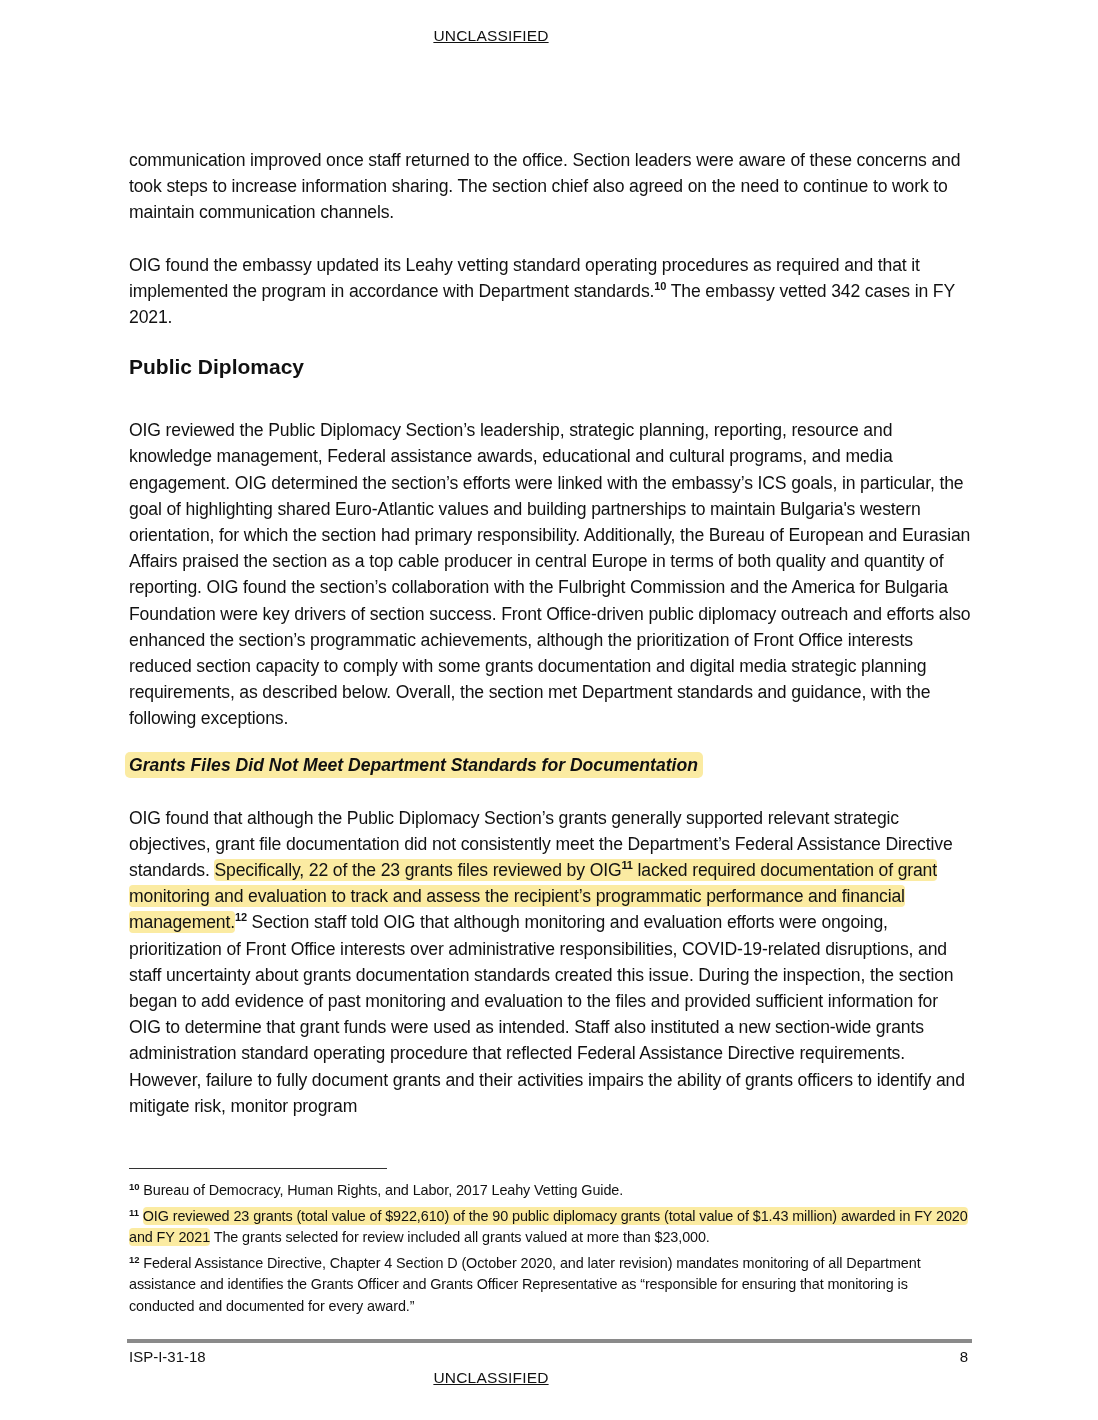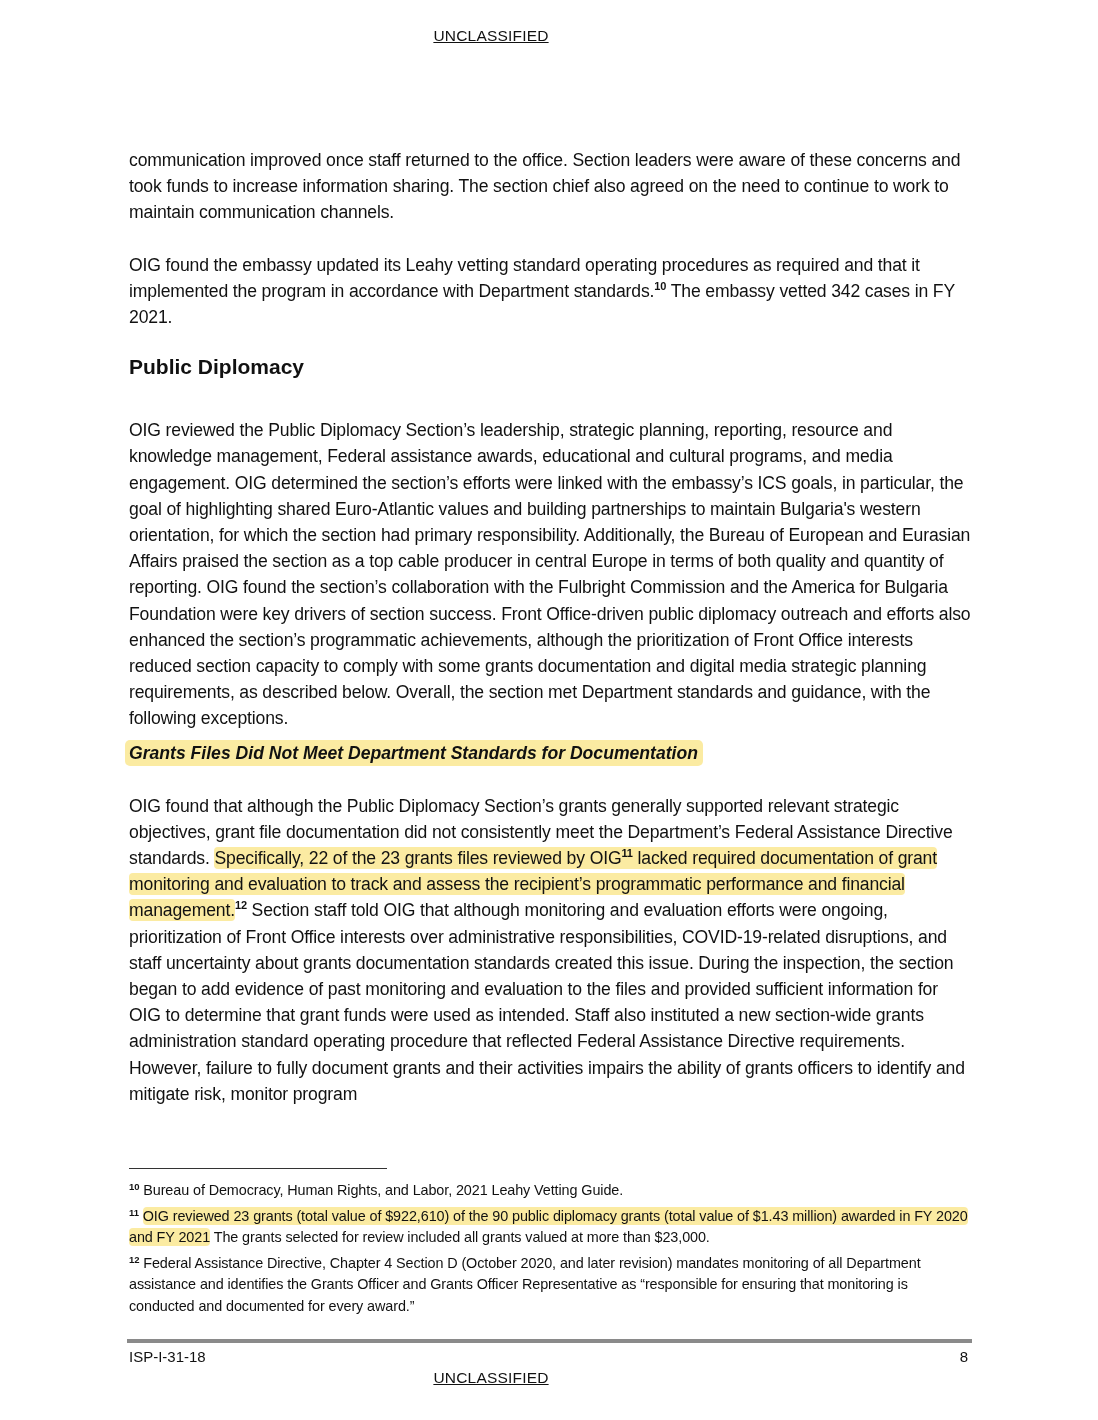--- a/index.html
+++ b/index.html
@@ -22,21 +22,21 @@
   p.gap { margin-top: 26px; }
   h2.section {
     margin: 23px 0 9px 0; font-size: 21px; font-weight: bold; line-height: 28px;
   }
   h2.section + p.body { margin-top: 36px; }
   h3.finding {
     margin: 20px 0 0 -4px; font-size: 17.6px; font-weight: bold; font-style: italic;
     line-height: 26px; display: inline-block; padding: 0 5px 0 4px;
     background: #fbeba2; border-radius: 5px;
   }
-  .finding-wrap { margin-top: 8px; text-decoration: underline; }
+  .finding-wrap { margin-top: 20px; text-decoration: underline; }
   .finding-wrap h3.finding { margin-top: 0; }
   .finding-wrap + p.body { margin-top: 27px; }
   .hl { background: #fbeba2; border-radius: 4px; padding: 1px 0; box-decoration-break: clone; -webkit-box-decoration-break: clone; }
   sup { font-size: 11px; line-height: 0; vertical-align: 7px; font-weight: bold; }
   .fn-rule {
     position: absolute; left: 129px; top: 1168px; width: 258px; height: 0;
     border-top: 1.5px solid #333333;
   }
   .footnotes {
     position: absolute; left: 129px; width: 845px; top: 1180px;
@@ -50,39 +50,39 @@
   }
   .footer-id { position: absolute; left: 129px; top: 1348px; font-size: 15px; }
   .footer-page { position: absolute; right: 130px; top: 1348px; font-size: 15px; }
 </style>
 </head>
 <body>
 
 <div class="classif top">UNCLASSIFIED</div>
 
 <div class="content">
-  <p class="body">communication improved once staff returned to the office. Section leaders were aware of these concerns and took funds to increase information sharing. The section chief also agreed on the need to continue to work to maintain communication channels.</p>
+  <p class="body">communication improved once staff returned to the office. Section leaders were aware of these concerns and took steps to increase information sharing. The section chief also agreed on the need to continue to work to maintain communication channels.</p>
 
   <p class="body gap"><span>OIG found the embassy updated its Leahy vetting standard operating procedures as required and that it implemented the program in accordance with Department standards.</span><sup>10</sup><span> The embassy vetted 342 cases in FY 2021.</span></p>
 
   <h2 class="section">Public Diplomacy</h2>
 
   <p class="body">OIG reviewed the Public Diplomacy Section’s leadership, strategic planning, reporting, resource and knowledge management, Federal assistance awards, educational and cultural programs, and media engagement. OIG determined the section’s efforts were linked with the embassy’s ICS goals, in particular, the goal of highlighting shared Euro-Atlantic values and building partnerships to maintain Bulgaria's western orientation, for which the section had primary responsibility. Additionally, the Bureau of European and Eurasian Affairs praised the section as a top cable producer in central Europe in terms of both quality and quantity of reporting. OIG found the section’s collaboration with the Fulbright Commission and the America for Bulgaria Foundation were key drivers of section success. Front Office-driven public diplomacy outreach and efforts also enhanced the section’s programmatic achievements, although the prioritization of Front Office interests reduced section capacity to comply with some grants documentation and digital media strategic planning requirements, as described below. Overall, the section met Department standards and guidance, with the following exceptions.</p>
 
   <div class="finding-wrap">
     <h3 class="finding">Grants Files Did Not Meet Department Standards for Documentation</h3>
   </div>
 
   <p class="body"><span>OIG found that although the Public Diplomacy Section’s grants generally supported relevant strategic objectives, grant file documentation did not consistently meet the Department’s Federal Assistance Directive standards. </span><span class="hl"><span>Specifically, 22 of the 23 grants files reviewed by OIG</span><sup>11</sup><span> lacked required documentation of grant monitoring and evaluation to track and assess the recipient’s programmatic performance and financial management.</span></span><sup>12</sup><span> Section staff told OIG that although monitoring and evaluation efforts were ongoing, prioritization of Front Office interests over administrative responsibilities, COVID-19-related disruptions, and staff uncertainty about grants documentation standards created this issue. During the inspection, the section began to add evidence of past monitoring and evaluation to the files and provided sufficient information for OIG to determine that grant funds were used as intended. Staff also instituted a new section-wide grants administration standard operating procedure that reflected Federal Assistance Directive requirements. However, failure to fully document grants and their activities impairs the ability of grants officers to identify and mitigate risk, monitor program</span></p>
 </div>
 
 <div class="fn-rule"></div>
 
 <div class="footnotes">
-  <p class="fn"><sup>10</sup><span> Bureau of Democracy, Human Rights, and Labor, 2021 Leahy Vetting Guide.</span></p>
+  <p class="fn"><sup>10</sup><span> Bureau of Democracy, Human Rights, and Labor, 2017 Leahy Vetting Guide.</span></p>
   <p class="fn"><sup>11</sup> <span class="hl">OIG reviewed 23 grants (total value of $922,610) of the 90 public diplomacy grants (total value of $1.43 million) awarded in FY 2020 and FY 2021</span><span> The grants selected for review included all grants valued at more than $23,000.</span></p>
   <p class="fn"><sup>12</sup><span> Federal Assistance Directive, Chapter 4 Section D (October 2020, and later revision) mandates monitoring of all Department assistance and identifies the Grants Officer and Grants Officer Representative as “responsible for ensuring that monitoring is conducted and documented for every award.”</span></p>
 </div>
 
 <div class="footer-rule"></div>
 <div class="footer-id">ISP-I-31-18</div>
 <div class="footer-page">8</div>
 <div class="classif bottom">UNCLASSIFIED</div>
 
 </body></html>

